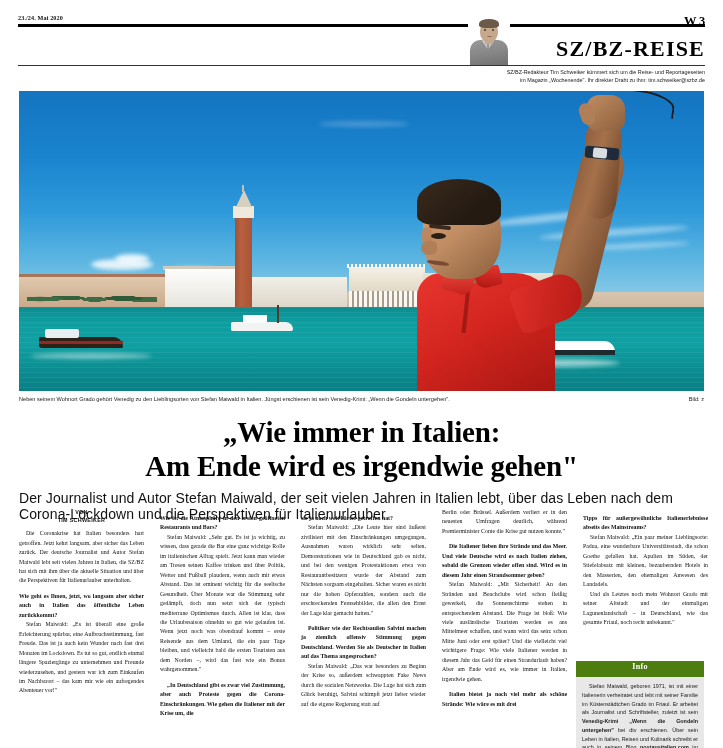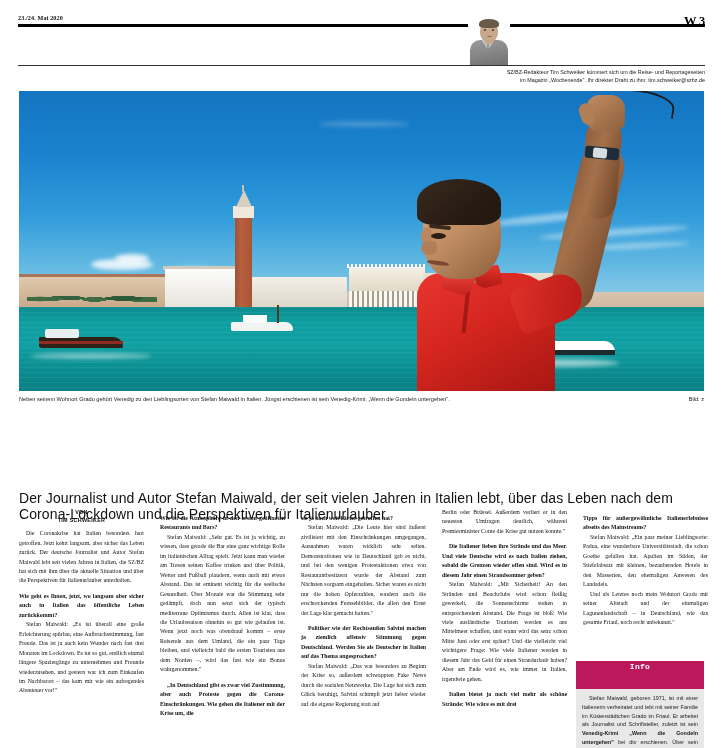--- a/index.html
+++ b/index.html
@@ -507,24 +507,24 @@
 
   
   .infobox {
     position: absolute;
     left: 576px;
     top: 661px;
     width: 128px;
     background: #e8e8e8;
   }
   .infobox-head {
-    background: #be185d;
-    height: 28px;
+    background: #4d7c0f;
+    height: 16px;
     text-align: center;
-    font-family: Liberation Mono, monospace;
+    font-family: Liberation Serif, serif;
     font-weight: 700;
     font-size: 8px;
     line-height: 12px;
     color: #ffffff;
     letter-spacing: .3px;
   }
   .infobox-body {
     padding: 5px 6px 6px 6px;
     font-family: "Liberation Sans", sans-serif;
     font-size: 5.4px;
@@ -551,20 +551,21 @@
       <div class="ep-collar-l"></div>
       <div class="ep-collar-r"></div>
       <div class="ep-neck"></div>
       <div class="ep-head"></div>
       <div class="ep-hair"></div>
       <div class="ep-eye-l"></div>
       <div class="ep-eye-r"></div>
       <div class="ep-mouth"></div>
     </div>
 
+    <div class="mast-section">SZ/BZ-REISE</div>
     <div class="mast-rule-thin"></div>
     <div class="mast-blurb">
       <span>SZ/BZ-Redakteur Tim Schweiker kümmert sich um die Reise- und Reportageseiten</span><br>
       <span>im Magazin „Wochenende". Ihr direkter Draht zu ihm: tim.schweiker@szbz.de</span>
     </div>
   </div>
 
   <div class="hero">
     <div class="sky"></div>
     <div class="cloud c1"></div>
@@ -627,20 +628,24 @@
       <div class="m-nose"></div>
       <div class="m-mouth"></div>
     </div>
   </div>
 
   <div class="hero-caption-row">
     <div class="hero-caption">Neben seinem Wohnort Grado gehört Venedig zu den Lieblingsorten von Stefan Maiwald in Italien. Jüngst erschienen ist sein Venedig-Krimi: „Wenn die Gondeln untergehen".</div>
     <div class="hero-credit">Bild: z</div>
   </div>
 
+  <div class="headline">
+    <div>„Wie immer in Italien:</div>
+    <div>Am Ende wird es irgendwie gehen"</div>
+  </div>
   <div class="subhead">Der Journalist und Autor Stefan Maiwald, der seit vielen Jahren in Italien lebt, über das Leben nach dem Corona-Lockdown und die Perspektiven für Italienurlauber</div>
 
   <div class="cols">
 
     <div class="col">
       <div class="byline">
         <span>VON</span><br>
         <span>TIM SCHWEIKER</span>
       </div>
       <p class="p">Die Coronakrise hat Italien besonders hart getroffen. Jetzt kehrt langsam, aber sicher das Leben zurück. Der deutsche Journalist und Autor Stefan Maiwald lebt seit vielen Jahren in Italien, die SZ/BZ hat sich mit ihm über die aktuelle Situation und über die Perspektiven für Italienurlauber unterhalten.</p>

